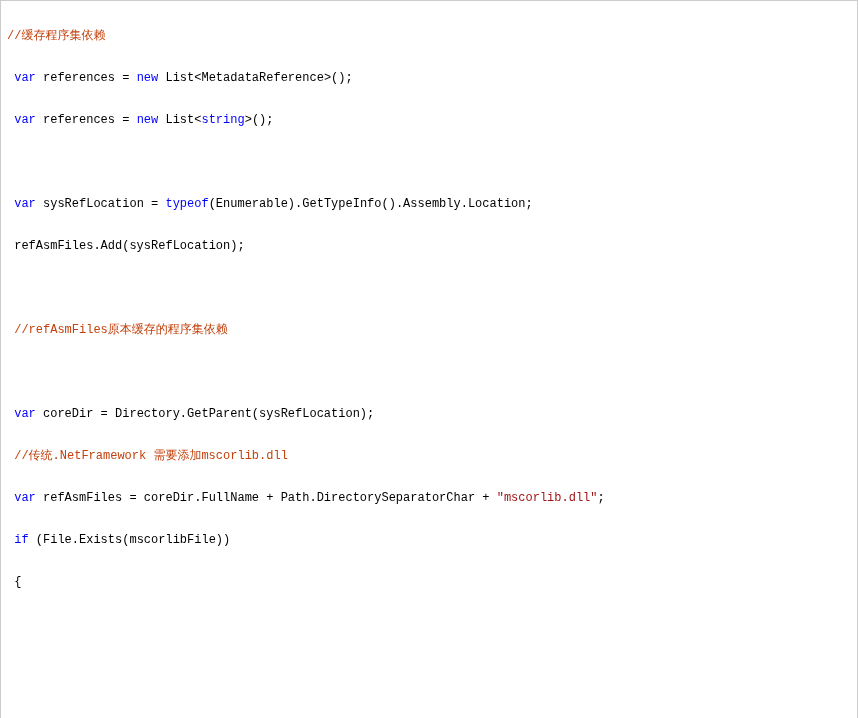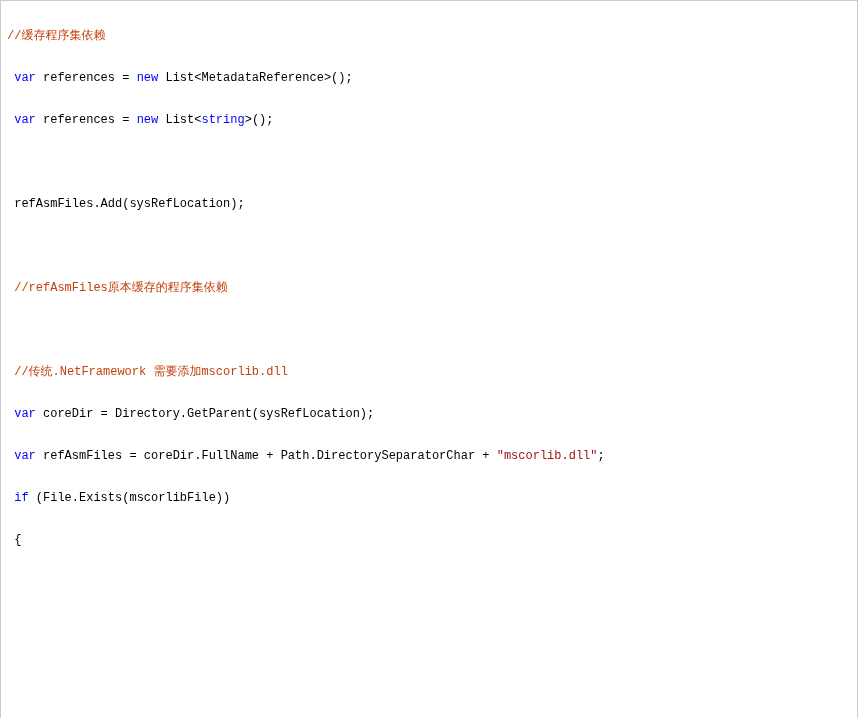--- a/index.html
+++ b/index.html
@@ -27,26 +27,27 @@
   .line { display:block; }
 </style>
 </head>
 <body>
 
 <div class="code-block">
 <span class="line c-comment">//缓存程序集依赖</span>
 <span class="line"> <span class="c-keyword">var</span><span> references = </span><span class="c-keyword">new</span><span> List&lt;MetadataReference&gt;();</span></span>
 <span class="line"> <span class="c-keyword">var</span><span> references = </span><span class="c-keyword">new</span><span> List&lt;</span><span class="c-keyword">string</span><span>&gt;();</span></span>
 <span class="blank line"> </span>
+<span class="line"> <span class="c-keyword">var</span><span> sysRefLocation = </span><span class="c-keyword">typeof</span><span>(Enumerable).GetTypeInfo().Assembly.Location;</span></span>
 <span class="line"> <span>refAsmFiles.Add(sysRefLocation);</span></span>
 <span class="blank line"> </span>
 <span class="line"> <span class="c-comment">//refAsmFiles原本缓存的程序集依赖</span></span>
 <span class="blank line"> </span>
+<span class="line"> <span class="c-keyword">var</span><span> coreDir = Directory.GetParent(sysRefLocation);</span></span>
 <span class="line"> <span class="c-comment">//传统.NetFramework 需要添加mscorlib.dll</span></span>
-<span class="line"> <span class="c-keyword">var</span><span> coreDir = Directory.GetParent(sysRefLocation);</span></span>
 <span class="line"> <span class="c-keyword">var</span><span> refAsmFiles = coreDir.FullName + Path.DirectorySeparatorChar + </span><span class="c-string">"mscorlib.dll"</span><span>;</span></span>
 <span class="line"> <span class="c-keyword">if</span><span> (File.Exists(mscorlibFile))</span></span>
 <span class="line"> <span>{</span></span>
 
 
 
 
 
 
 

